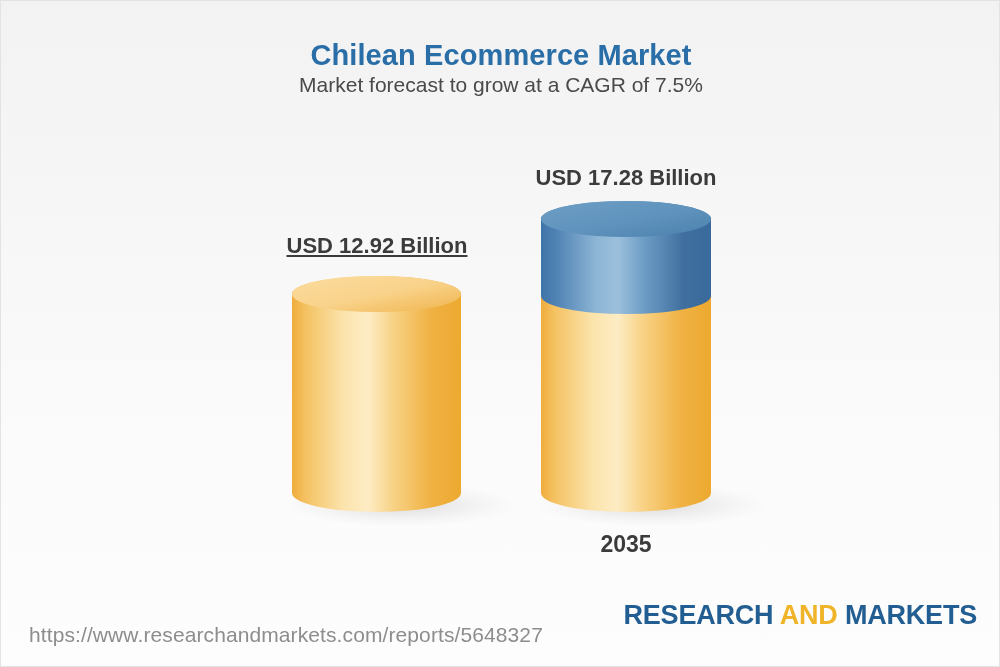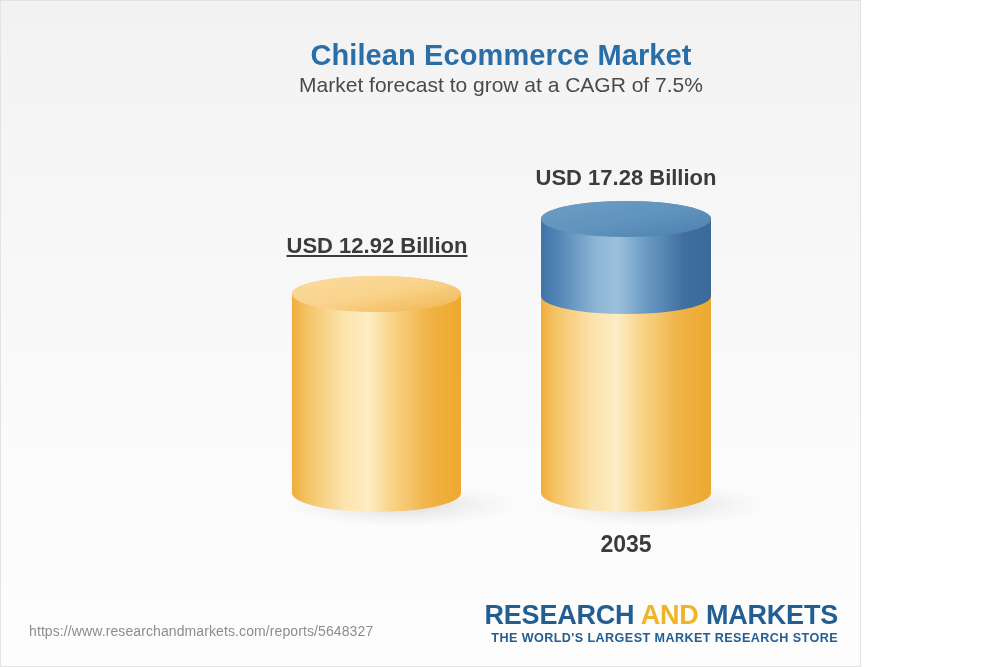--- a/index.html
+++ b/index.html
@@ -8,21 +8,21 @@
   }
   body {
     width: 1000px;
     height: 667px;
     overflow: hidden;
     font-family: "Liberation Sans", sans-serif;
   }
 
   #chart-card {
     position: relative;
-    width: 861px;
+    width: 1000px;
     height: 667px;
     box-sizing: border-box;
     background: linear-gradient(180deg, #f2f2f2 0%, #f7f7f7 35%, #fbfbfb 70%, #fdfdfd 100%);
     border: 1px solid #e3e3e3;
     overflow: hidden;
   }
 
   
   #chart-title {
     position: absolute;
@@ -74,21 +74,21 @@
     font-size: 23px;
     font-weight: bold;
     color: #3b3b3b;
   }
 
   
   #footer-url {
     position: absolute;
     left: 28px;
     top: 622px;
-    font-size: 14px;
+    font-size: 21px;
     color: #8d8d8d;
     letter-spacing: 0.1px;
   }
 
   #logo {
     position: absolute;
     right: 22px;
     top: 600px;
     text-align: right;
   }
@@ -203,16 +203,15 @@
 
 
     <div class="category-label" style="left: 445px; top: 530px;">2035</div>
 
   </div>
 
   <div id="footer-url">https://www.researchandmarkets.com/reports/5648327</div>
 
   <div id="logo">
     <div id="logo-main"><span>RESEARCH </span><span id="logo-and">AND </span><span>MARKETS</span></div>
-    <div id="logo-tagline">THE WORLD'S LARGEST MARKET RESEARCH STORE</div>
   </div>
 
 </div>
 
 </body></html>

